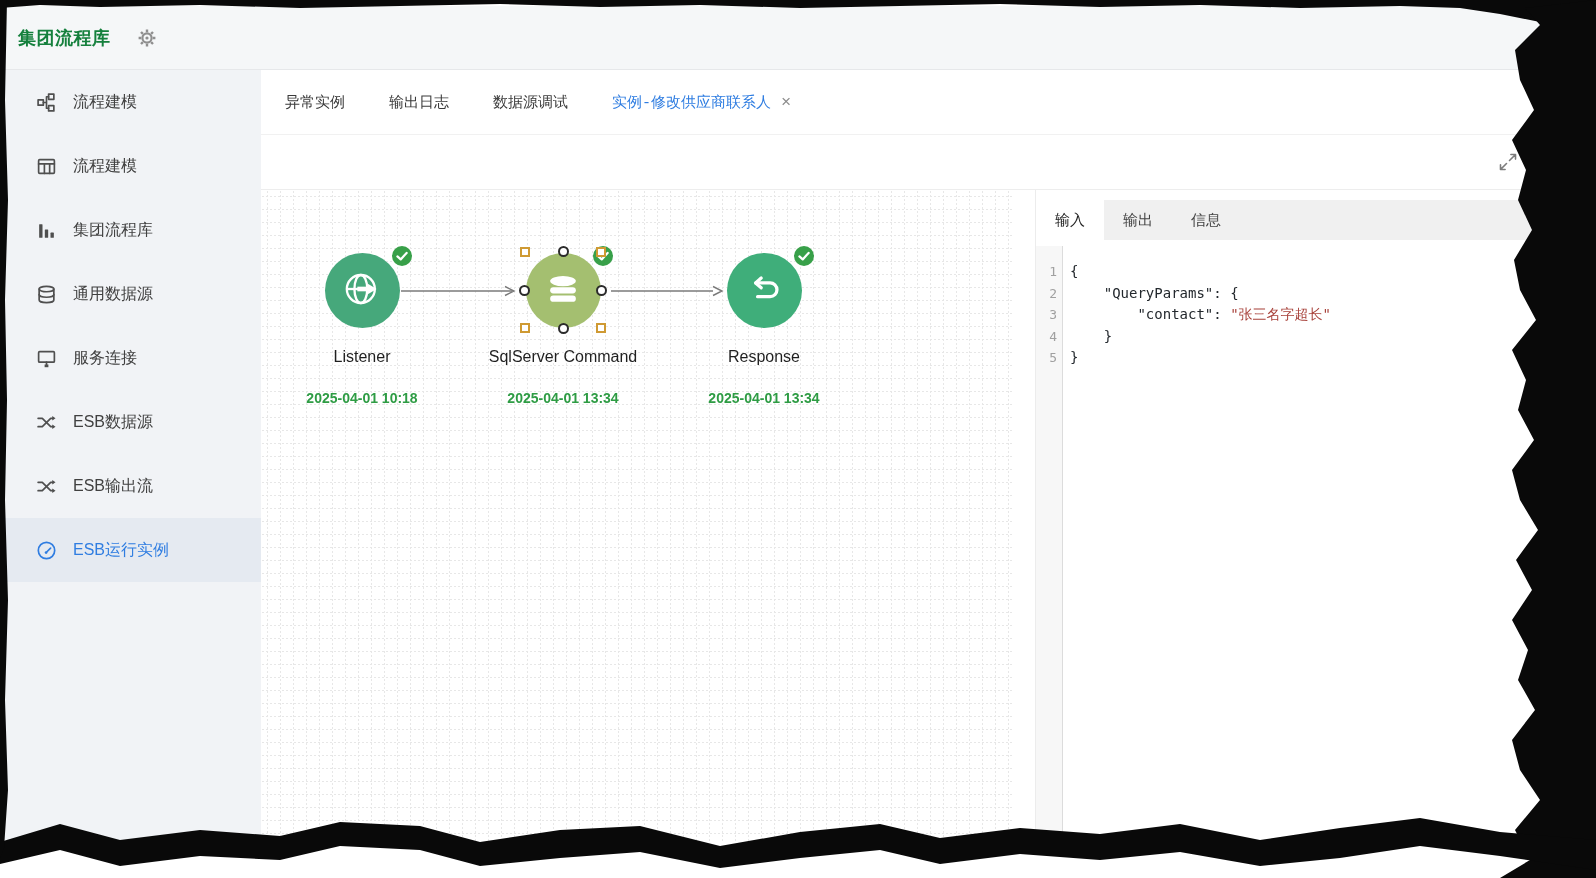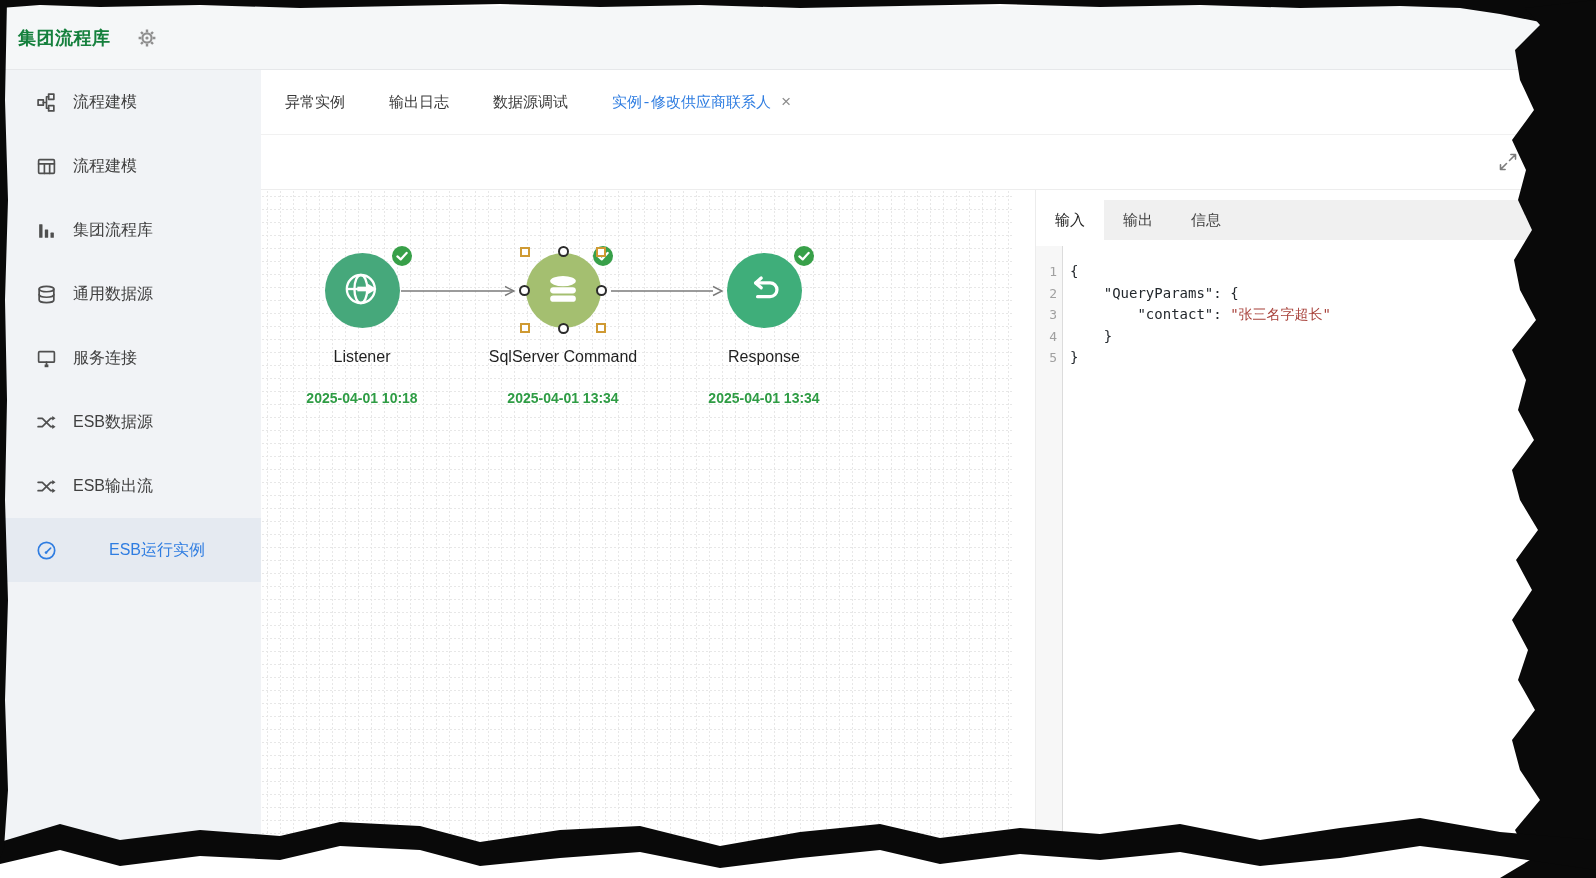--- a/index.html
+++ b/index.html
@@ -11,21 +11,21 @@
   .header{position:absolute;left:0;top:6px;right:0;height:64px;background:#f5f7f8;
           border-bottom:1px solid #e6e8ea;display:flex;align-items:center;padding-left:18px;}
   .app-title{font-size:18px;font-weight:700;color:#15803d;letter-spacing:.5px;}
   .gear{margin-left:26px;width:20px;height:20px;cursor:pointer;display:inline-flex;}
 
   
   .sidebar{position:absolute;left:0;top:70px;bottom:0;width:261px;background:#f1f3f6;}
   .side-item{height:64px;display:flex;align-items:center;padding-left:36px;cursor:pointer;
              color:#404040;font-size:16px;position:relative;}
   .side-item .s-icon{width:21px;height:21px;margin-right:16px;color:#4f4f4f;display:inline-flex;flex:none;}
-  .side-item.sel{background:#e5eaf1;color:#2f7de1;gap:36px;}
+  .side-item.sel{background:#e5eaf1;color:#2f7de1;}
   .side-item.sel .s-icon{color:#2f7de1;}
   .side-item.sel::before{content:"";position:absolute;left:0;top:0;bottom:0;width:4px;background:#2f7de1;}
 
   
   .tabsrow{position:absolute;left:261px;top:70px;right:0;height:65px;background:#fff;
            display:flex;align-items:center;padding-left:24px;border-bottom:1px solid #f1f1f1;}
   .wtab{font-size:15px;color:#3a3a3a;margin-right:44px;cursor:pointer;display:flex;align-items:center;white-space:nowrap;}
   .wtab.active{color:#2f7de1;font-family:Liberation Mono, monospace;}
   .wtab .closex{margin-left:10px;color:#8c8c8c;font-size:17px;line-height:1;cursor:pointer;}
 

